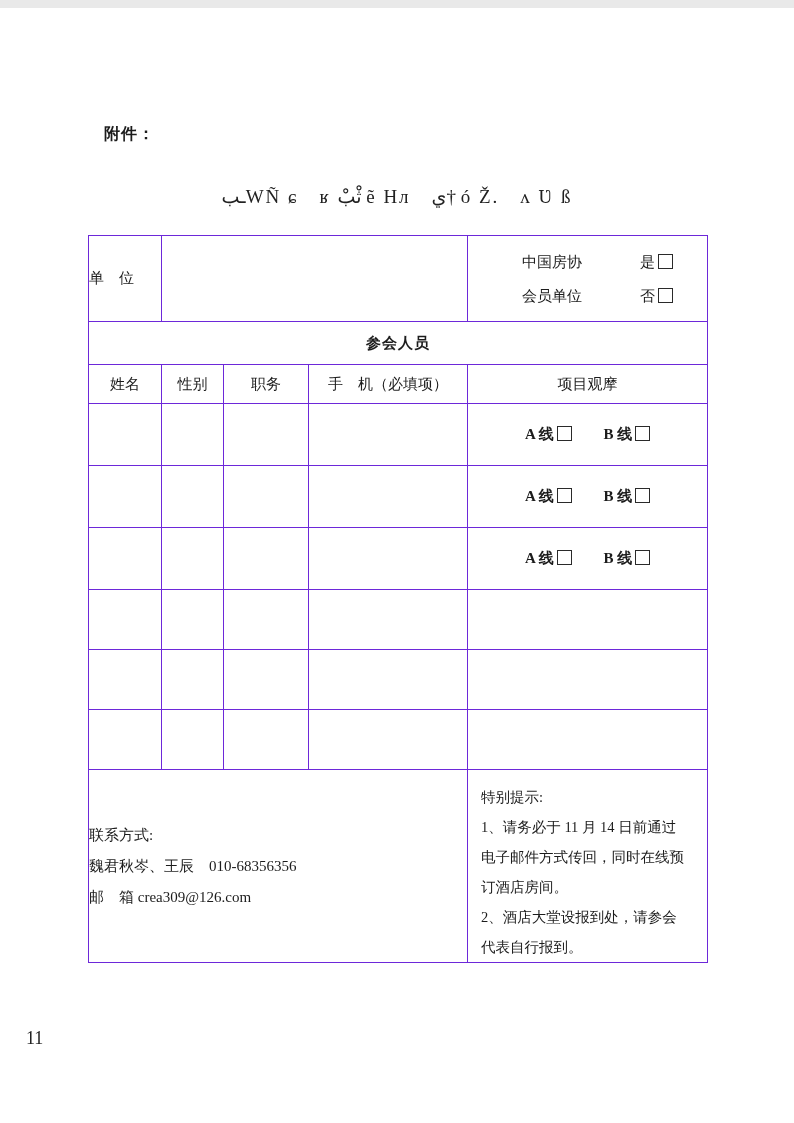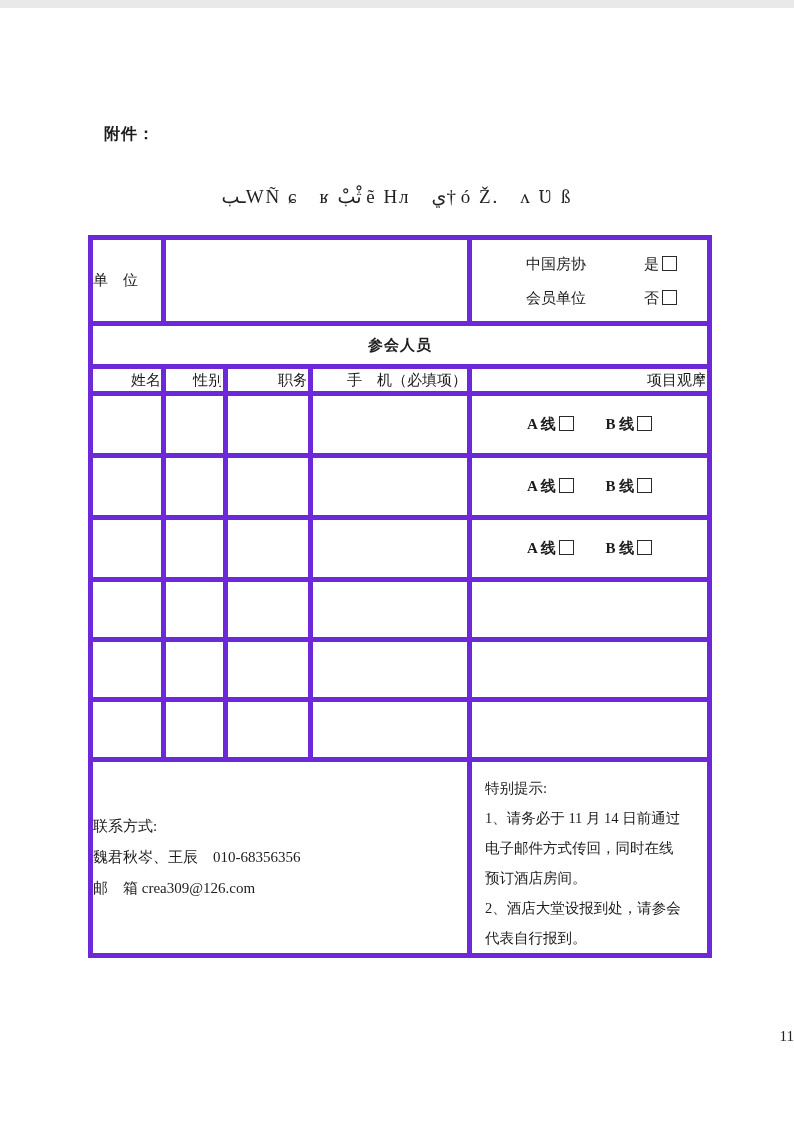--- a/index.html
+++ b/index.html
@@ -24,49 +24,49 @@
     font-size:19px; letter-spacing:2px; color:#222;
     white-space:pre;
   }
   table.form-table {
     position:absolute; left:88px; top:227px;
     width:619px; table-layout:fixed;
     border-collapse:collapse;
     font-size:15px;
   }
   table.form-table td {
-    border:5px solid #6d28d9;
+    border:1px solid #6d28d9;
     vertical-align:middle;
     overflow:hidden;
   }
   table.form-table { border:1.5px solid #3e3e3e; }
   .r-unit   td { height:86px; }
   .r-sect   td { height:43px; text-align:center; font-weight:bold; font-size:15px; letter-spacing:1px; }
-  .r-head   td { height:27px; text-align:right;border-radius:8px; }
+  .r-head   td { height:39px; text-align:center;border-radius:8px; }
   .r-data   td { height:62px;font-weight:bold; }
   .r-empty  td { height:60px; }
   .r-bottom td { height:193px; }
   .c-unit { }
   .c-membership { padding-left:54px; }
   .mline { display:flex; align-items:center; line-height:30px; margin:4px 0; }
   .mlabel { width:94px; margin-right:24px; white-space:nowrap; }
   .mopt { white-space:nowrap; }
   .cbox {
     display:inline-block; width:15px; height:15px;
     border:1.5px solid #2a2a2a; background:#fff;
     margin-left:3px; vertical-align:-2px;
   }
   .c-observe { text-align:center; }
   .ogroup { white-space:nowrap; }
   .ogroup + .ogroup { margin-left:28px; }
   .c-contact { padding-left:0; font-size:15px; line-height:31px; }
   .c-notes { vertical-align:top; padding:11px 23px 0 13px; font-size:14.5px; line-height:30px; }
   .page-number {
     position:absolute; left:0; top:1020px; width:100%;
-    text-align:right; font-size:15px; color:#222;padding-left:26px;
+    text-align:left; font-size:18px; color:#222;padding-left:26px;
   }
 </style>
 </head>
 <body>
 
 <div class="page">
 
   <div class="attachment">附件：</div>
 
   <div class="doc-title">ـبWÑ ɕ　ʁ ثْبْ ẽ Hᴫ　ي† ó Ž.　ʌ Ʋ ß</div>

